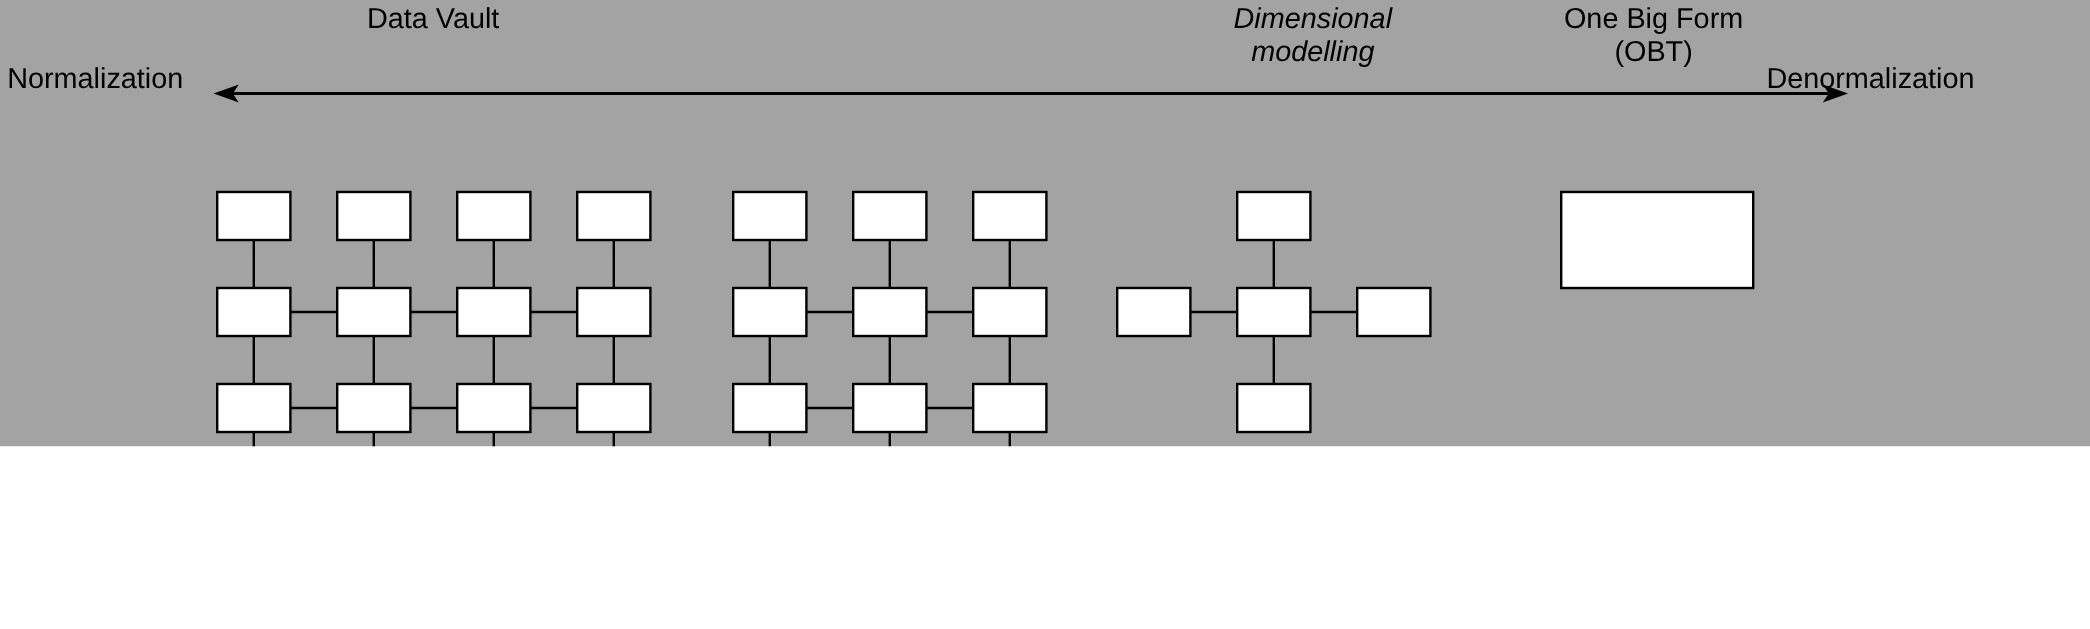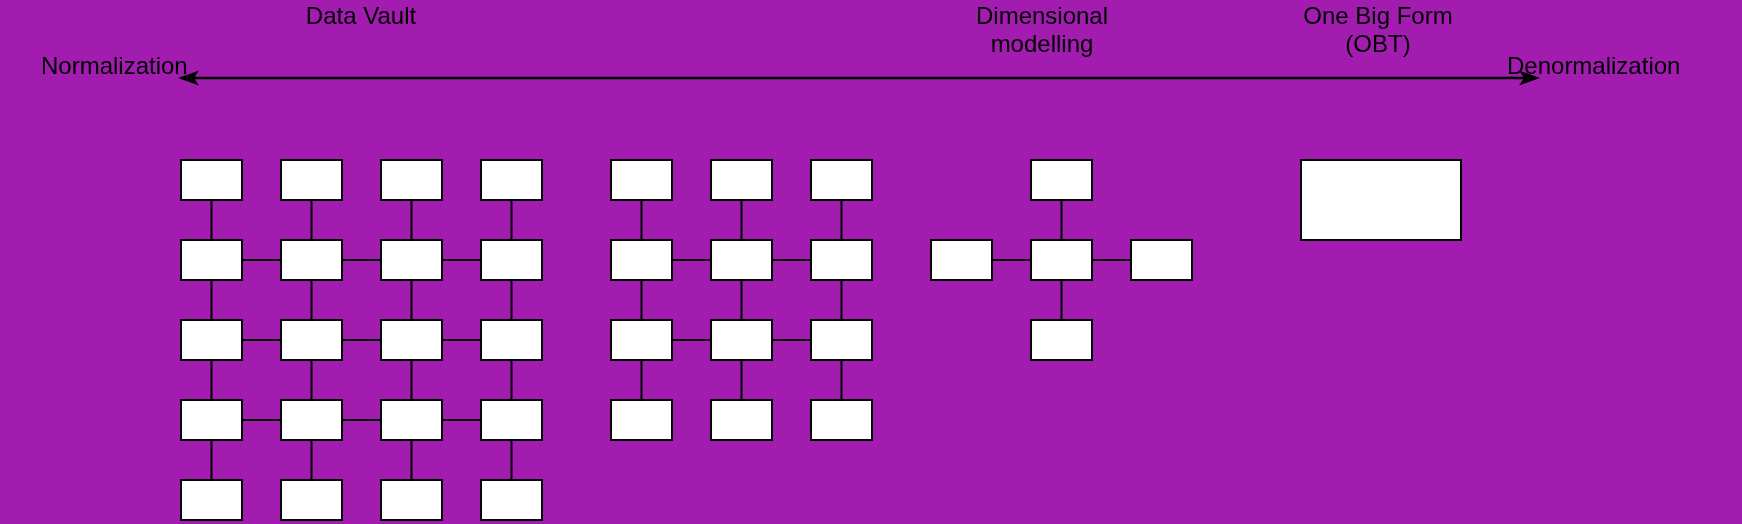--- a/index.html
+++ b/index.html
@@ -1,44 +1,43 @@
 <!DOCTYPE html>
 <html><head>
 <meta charset="utf-8">
 <style>
   html, body { margin: 0; padding: 0; background: #ffffff; }
   .canvas {
     position: relative;
     width: 1742px;
-    height: 524px;
-    background: #a21caf;
+    height: 372px;
+    background: #a3a3a3;
     font-family: "Liberation Sans", sans-serif;
     color: #000000;
     overflow: hidden;
   }
   .tech-label {
     position: absolute;
     top: 2px;
     width: 260px;
     text-align: center;
     font-size: 24px;
     line-height: 28px;
     white-space: nowrap;
   }
   #lbl-dv    { left: 231px; }
   #lbl-3nf   { left: 609px; }
-  #lbl-dim   { left: 912px; }
+  #lbl-dim   { left: 964px; font-style: italic; }
   #lbl-obt   { left: 1248px; }
   .side-label {
     position: absolute;
     top: 52px;
     font-size: 24px;
     line-height: 28px;
     white-space: nowrap;
-    margin-left: 35px;
   }
   #lbl-norm   { left: 6px; }
   #lbl-denorm { left: 1472px; }
   #diagram-svg {
     position: absolute;
     left: 0;
     top: 0;
   }
 </style>
 </head>

